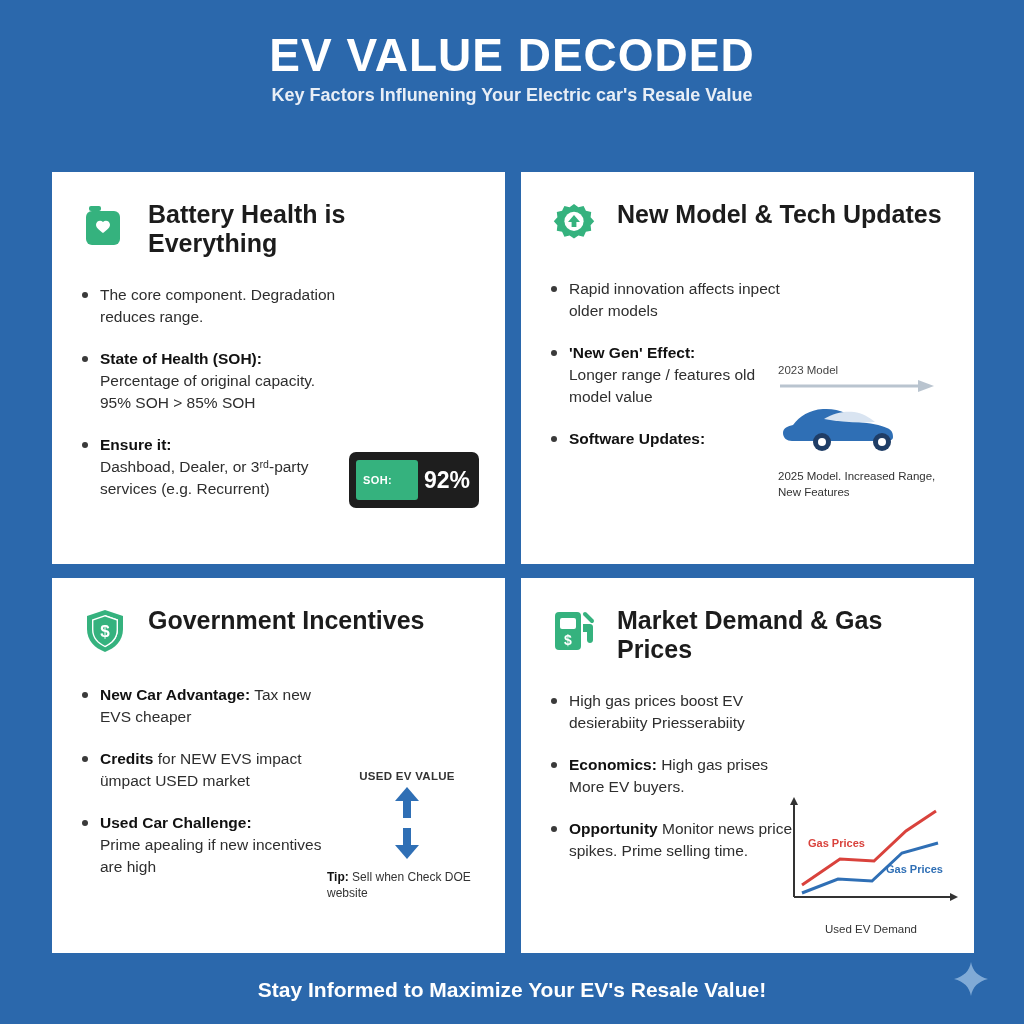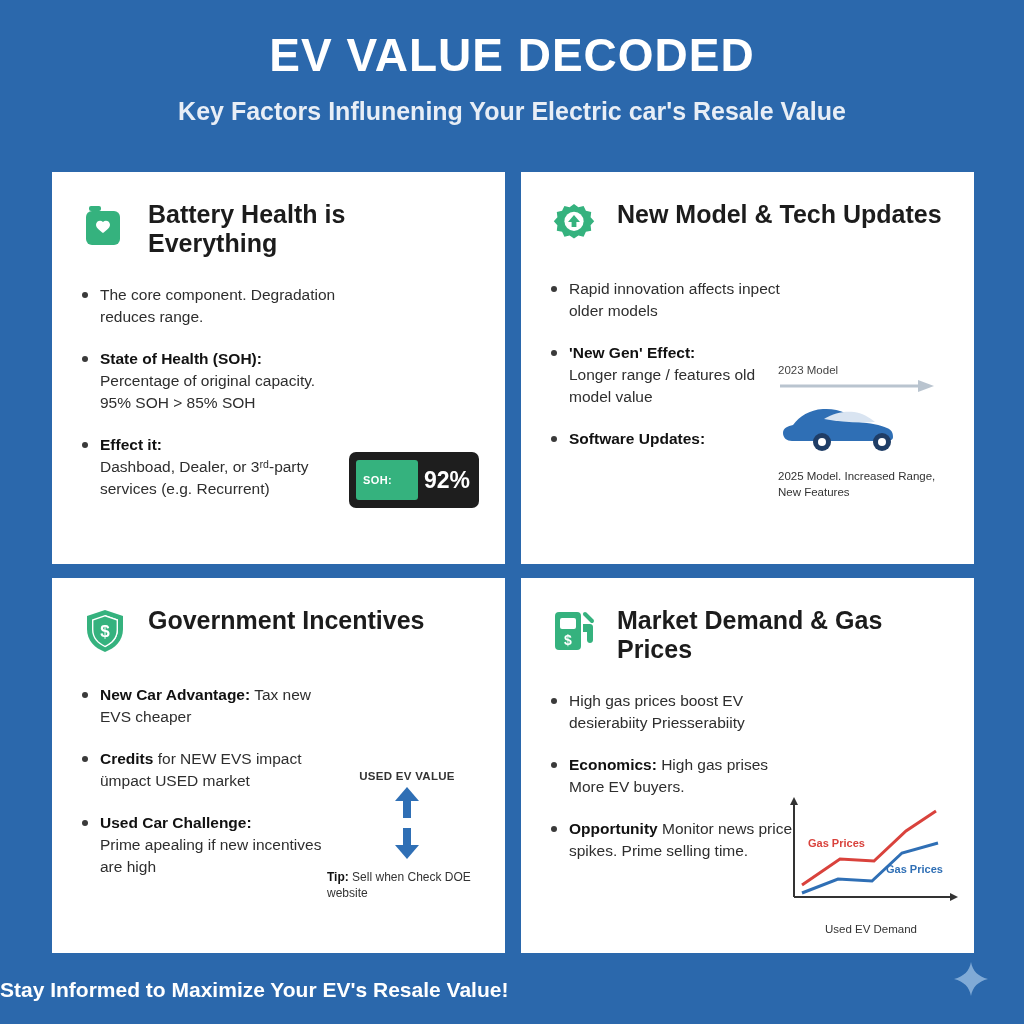--- a/index.html
+++ b/index.html
@@ -11,21 +11,21 @@
     position: relative;
   }
   .page { width: 1024px; height: 1024px; position: relative; background: #2b68ac; }
 
   .header { padding-top: 30px; text-align: center; }
   .title {
     font-size: 46px; font-weight: bold; color: #ffffff;
     letter-spacing: 1px; line-height: 1.1;
   }
   .subtitle {
-    margin-top: 16px; font-size: 25px; font-weight: bold; color: #e8eef6;
+    margin-top: 4px; font-size: 18px; font-weight: bold; color: #e8eef6;
   }
 
   .grid {
     position: absolute; left: 52px; top: 172px;
     width: 920px; height: 775px;
     display: grid;
     grid-template-columns: 453px 453px;
     grid-template-rows: 392px 375px;
     gap: 14px 16px;
   }
@@ -84,21 +84,21 @@
   .gov-mid-text { font-size: 11.5px; font-weight: bold; color: #333; text-align: left; line-height: 1.25; }
   .gov-tip { font-size: 12px; color: #333; text-align: left; margin-top: 10px; line-height: 1.3; }
   .gov-tip b { color: #111; }
 
   
   .mkt-graphic { position: absolute; right: 10px; bottom: 18px; width: 186px; }
   .mkt-cap { font-size: 11.5px; color: #333; text-align: center; margin-top: 2px; }
 
   .footer {
     position: absolute; left: 0; right: 0; bottom: 22px;
-    text-align: left; font-size: 21px; font-weight: bold; color: #ffffff;
+    text-align: center; font-size: 21px; font-weight: bold; color: #ffffff;
   }
   .sparkle { position: absolute; right: 36px; bottom: 28px; width: 34px; height: 34px; opacity: .75; }
 </style>
 </head>
 <body>
 
 <div class="page">
 
   <div class="header">
     <div class="title">EV VALUE DECODED</div>
@@ -114,21 +114,21 @@
             <rect x="11" y="8" width="12" height="5" rx="2" fill="#35b27e"></rect>
             <rect x="8" y="13" width="34" height="34" rx="6" fill="#35b27e"></rect>
             <path d="M25 24c-2.6-2.6-7-0.8-7 2.8 0 3.3 4.3 6.2 7 8.2 2.7-2 7-4.9 7-8.2 0-3.6-4.4-5.4-7-2.8z" fill="#ffffff"></path>
           </svg>
         </span>
         <div class="card-title">Battery Health is Everything</div>
       </div>
       <ul class="bullets txt-narrow">
         <li><span>The core component. Degradation reduces range.</span></li>
         <li><span class="b-strong">State of Health (SOH):</span><br><span>Percentage of original capacity. 95% SOH &gt; 85% SOH</span></li>
-        <li><span class="b-strong">Effect it:</span><br><span>Dashboad, Dealer, or 3ʳᵈ-party services (e.g. Recurrent)</span></li>
+        <li><span class="b-strong">Ensure it:</span><br><span>Dashboad, Dealer, or 3ʳᵈ-party services (e.g. Recurrent)</span></li>
       </ul>
       <div class="soh-chip">
         <div class="soh-green">
           <span class="soh-label">SOH:</span>
         </div>
         <span class="soh-value">92%</span>
       </div>
     </div>
 
     <div class="card">

